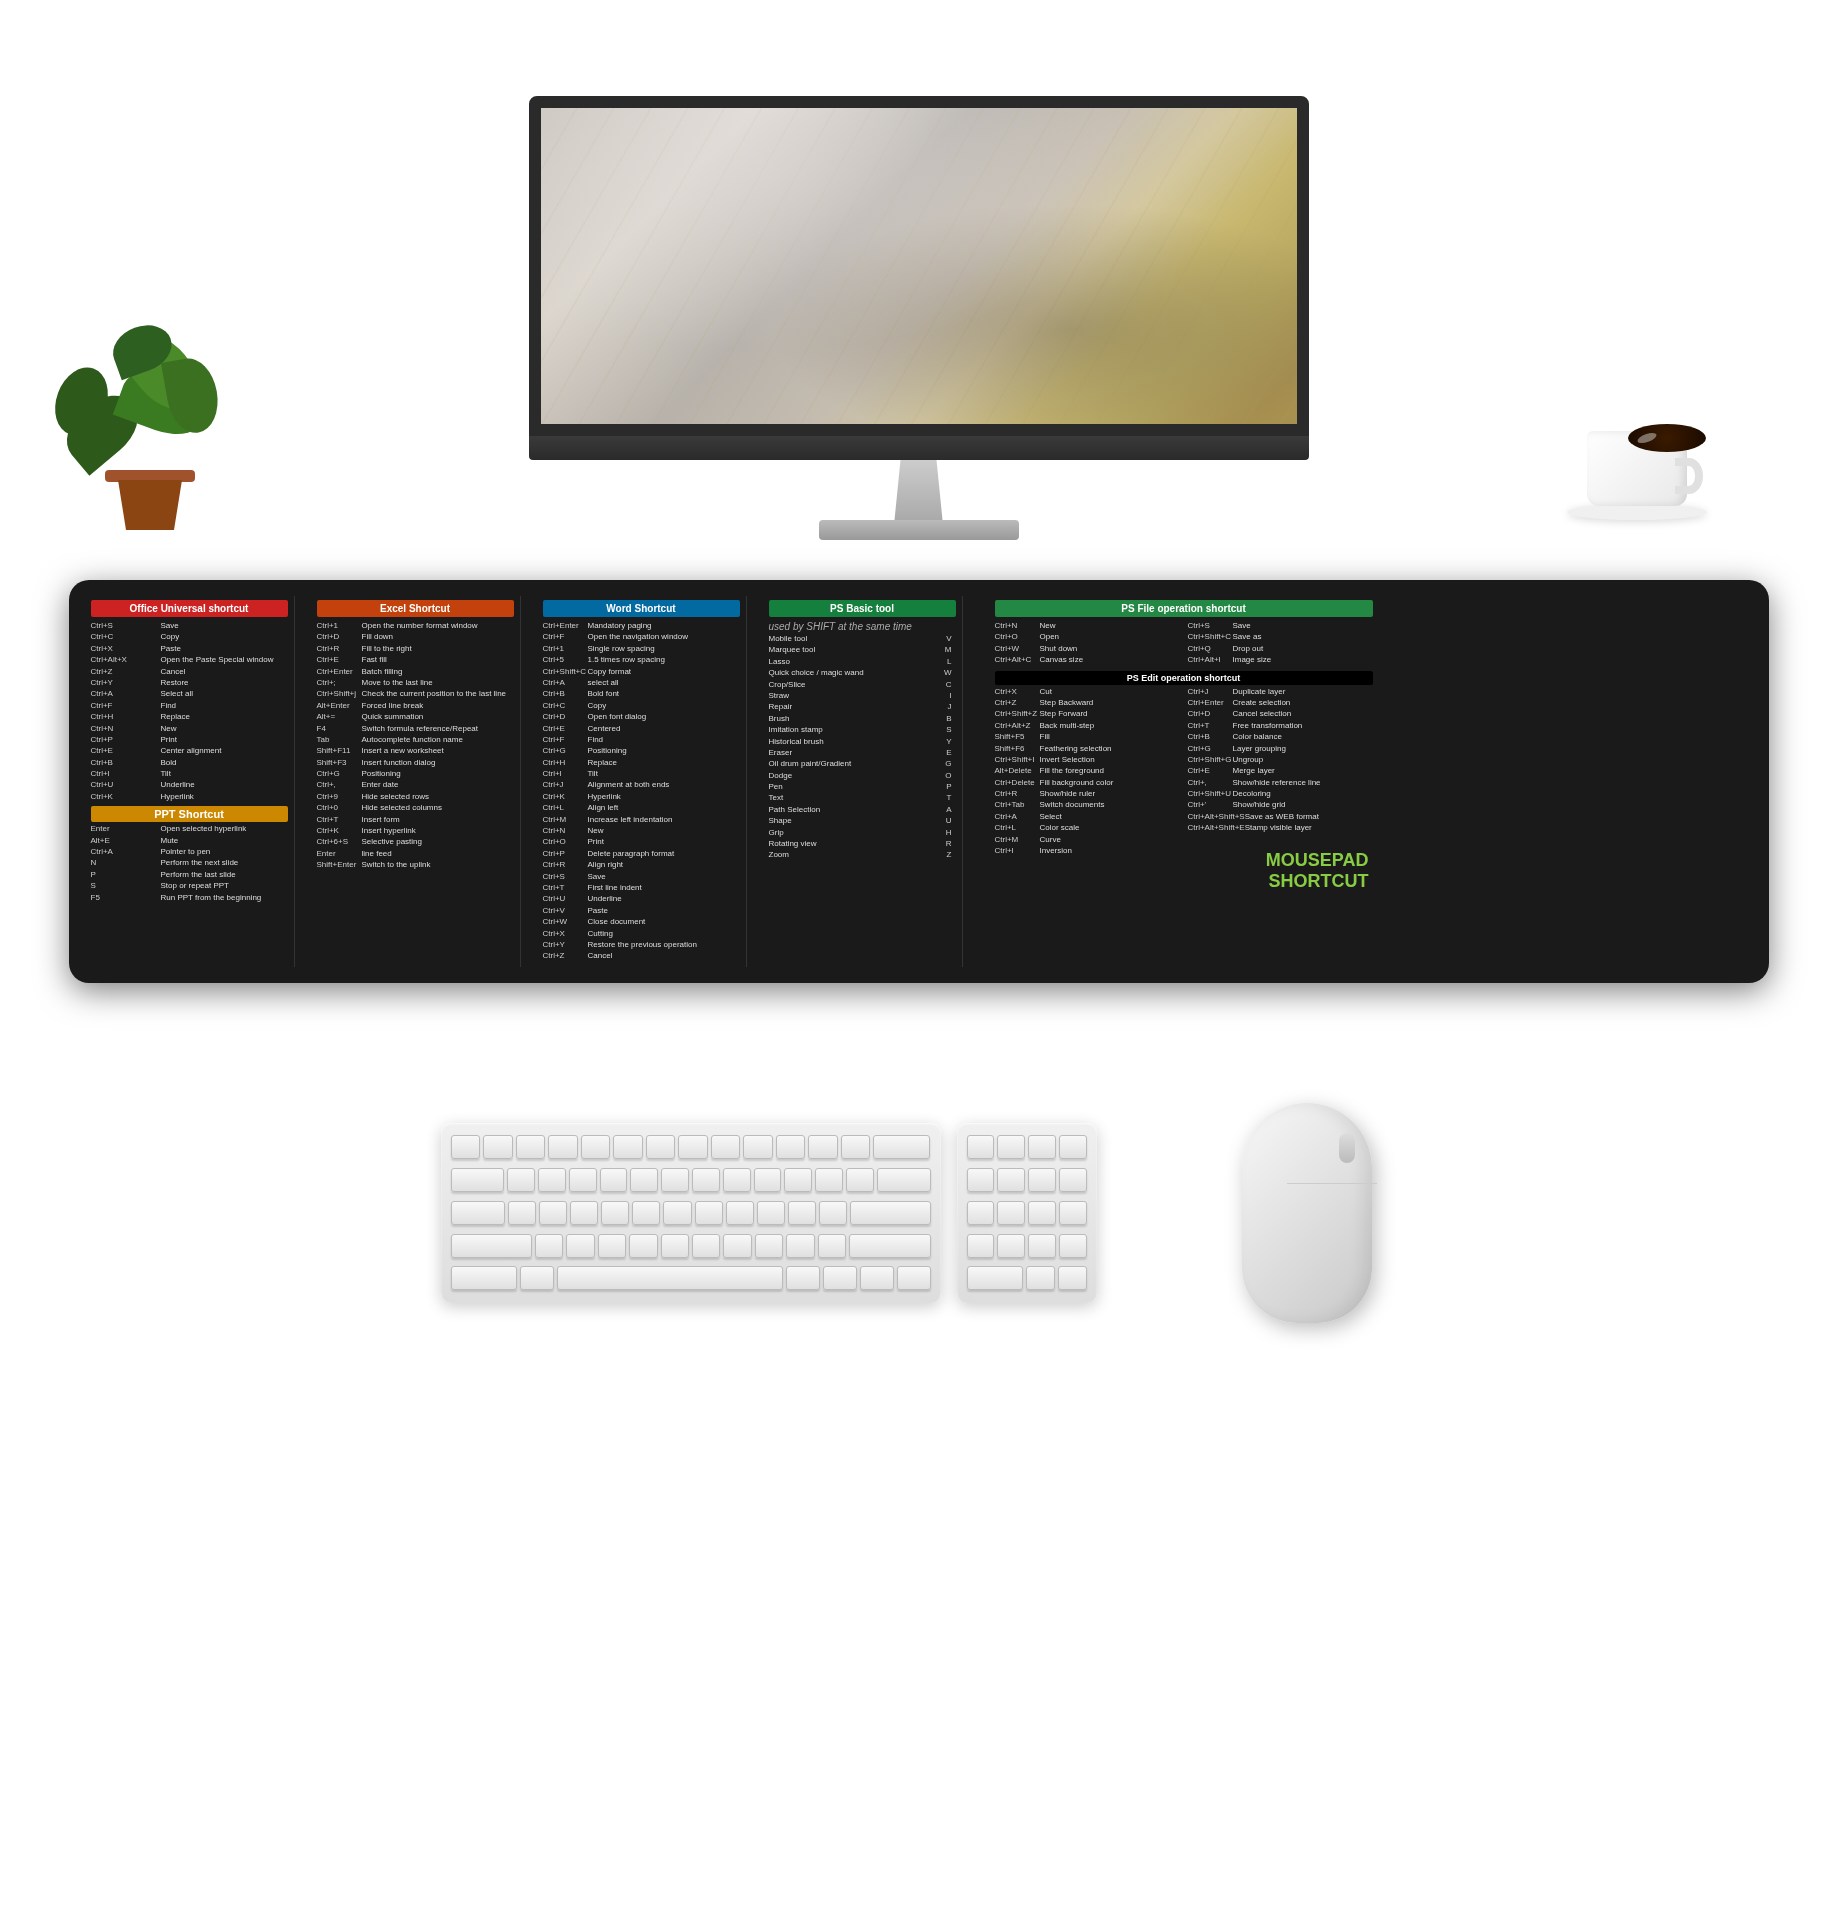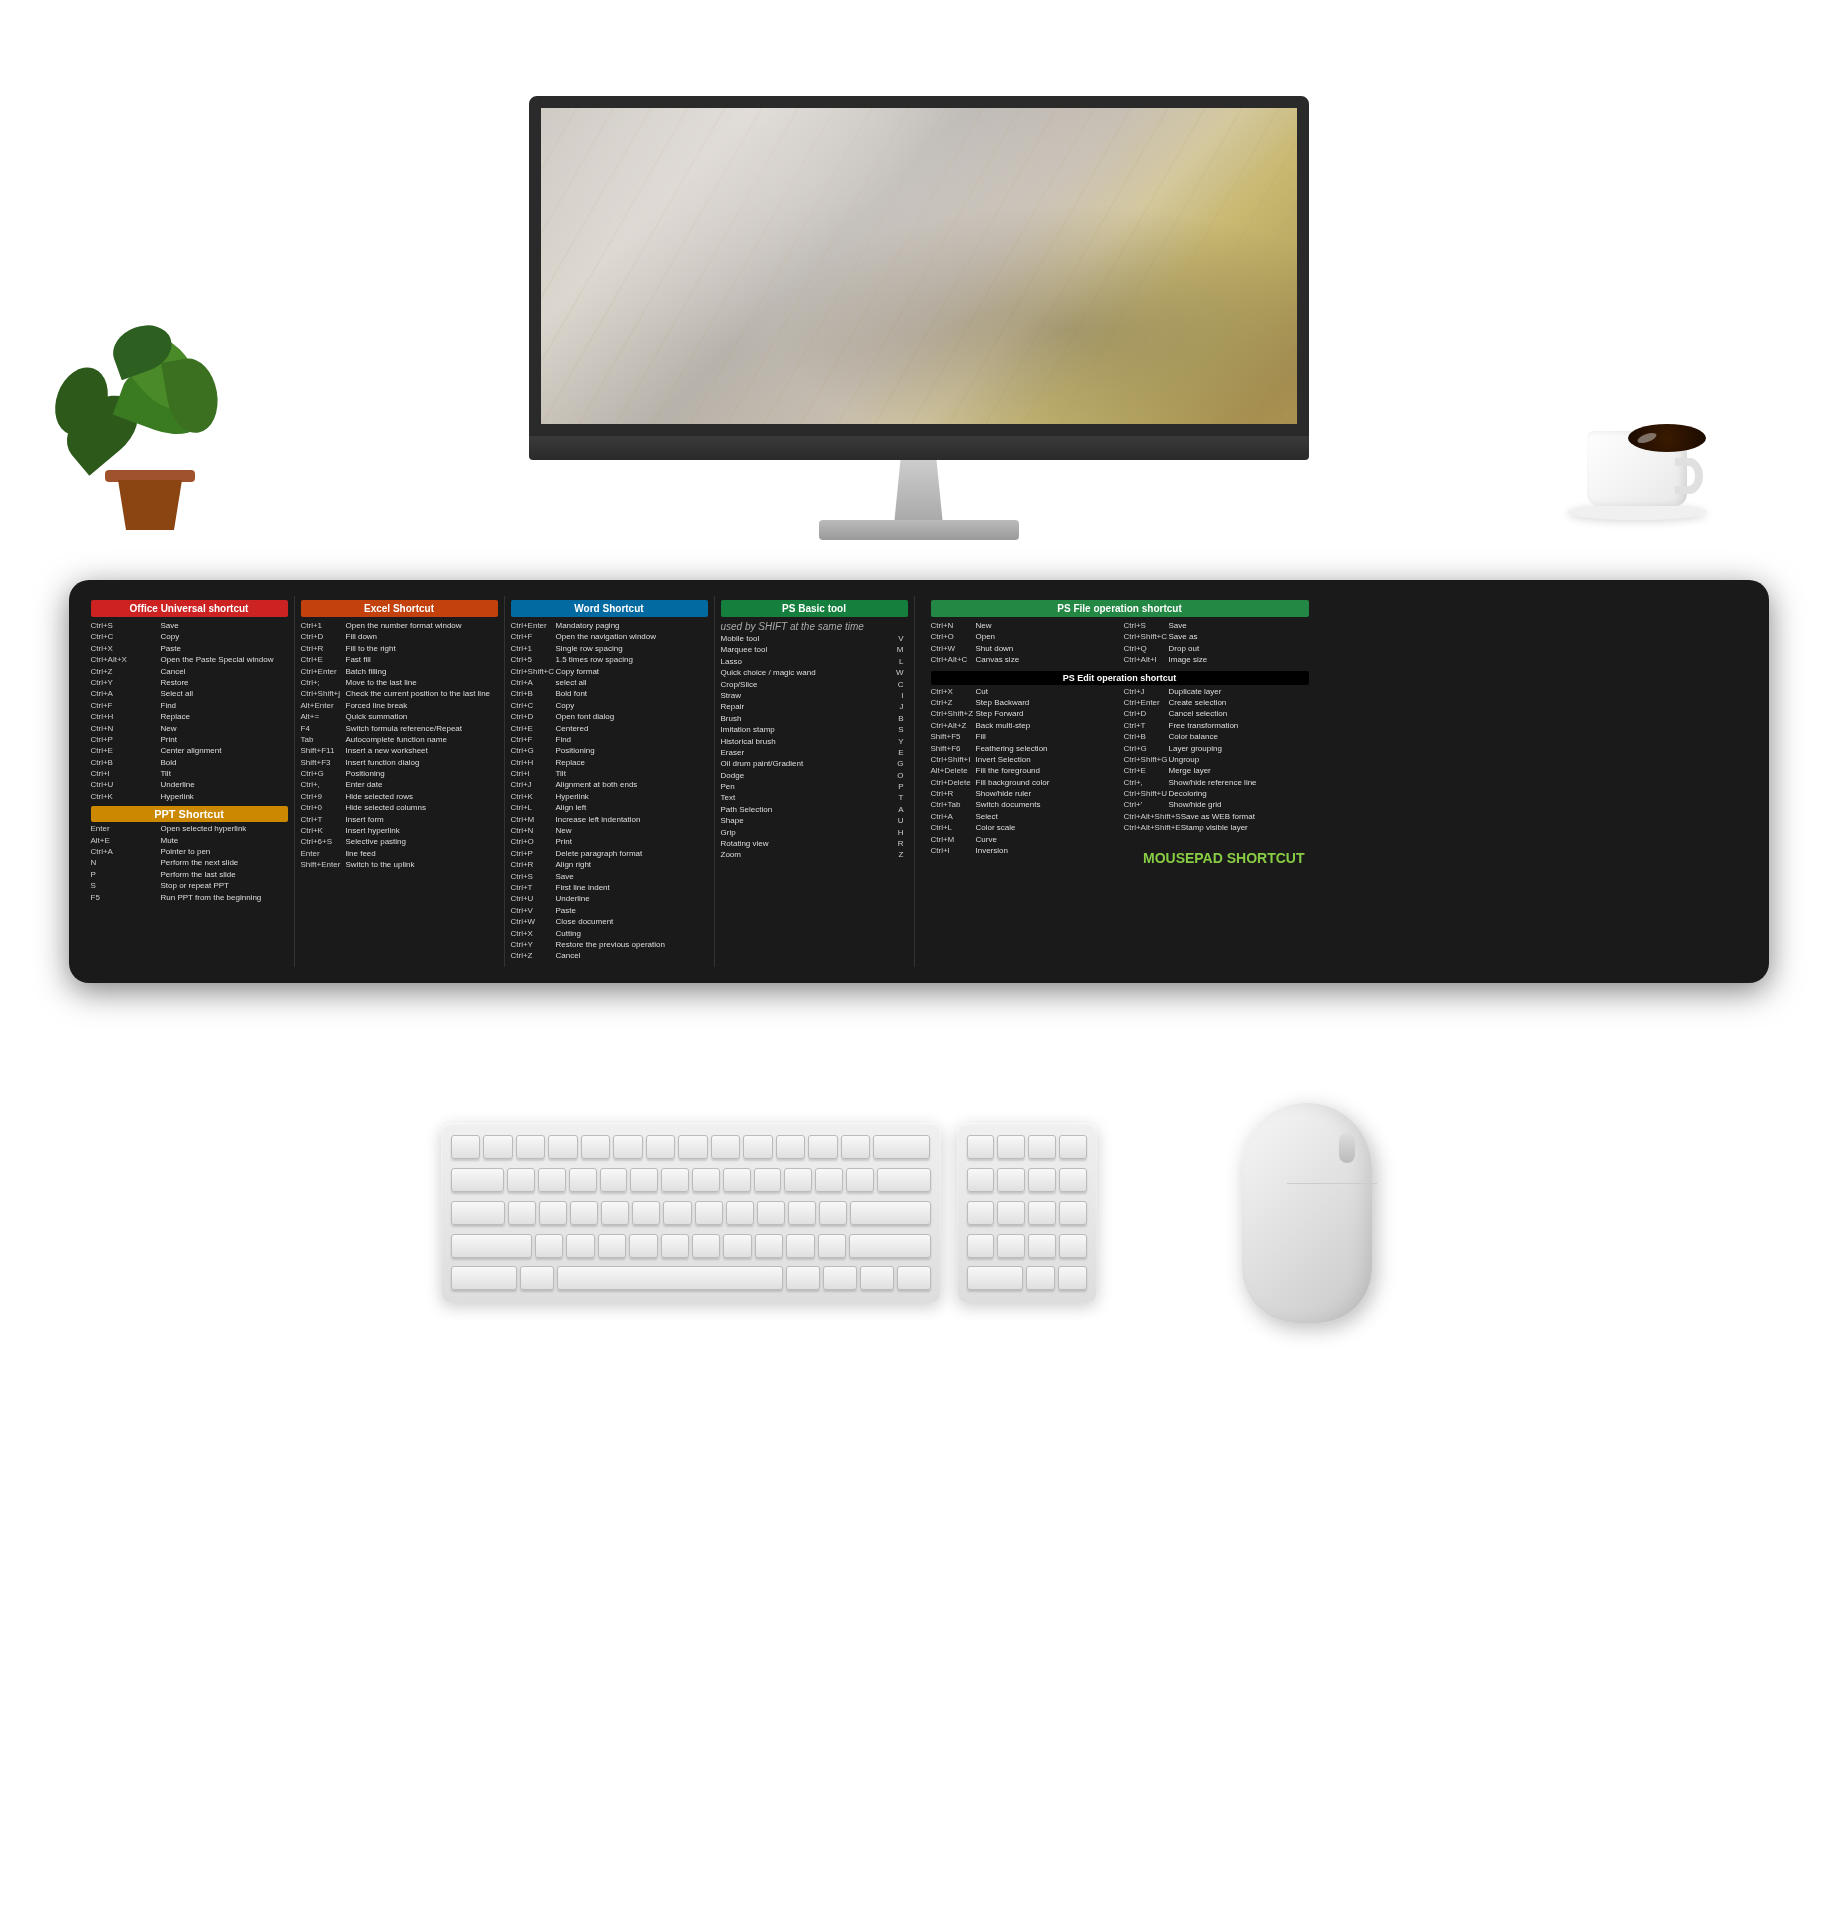--- a/index.html
+++ b/index.html
@@ -114,21 +114,21 @@
       background: #1a1a1a;
       border-radius: 20px;
       padding: 16px;
       box-shadow: 0 8px 32px rgba(0,0,0,0.5);
     }
 
     .shortcut-grid {
       display: grid;
       grid-template-columns: 210px 210px 210px 200px 400px;
       grid-template-rows: auto;
-      gap: 0;
+      gap: 16px;
       font-size: 9px;
       color: #ffffff;
     }
 
     .sc-section {
       padding: 4px 6px;
       border-right: 1px solid #333;
     }
     .sc-section:last-child { border-right: none; }
 
@@ -186,21 +186,21 @@
       font-size: 8px;
       flex-shrink: 0;
     }
     .sc-desc {
       color: #dddddd;
       font-size: 8px;
     }
 
     .mousepad-brand {
       color: #88cc44;
-      font-size: 14px;
+      font-size: 18px;
       font-weight: bold;
       text-align: right;
       margin-top: 4px;
       padding-right: 4px;
     }
 
     
     .bottom-section {
       width: 100%;
       height: 380px;

